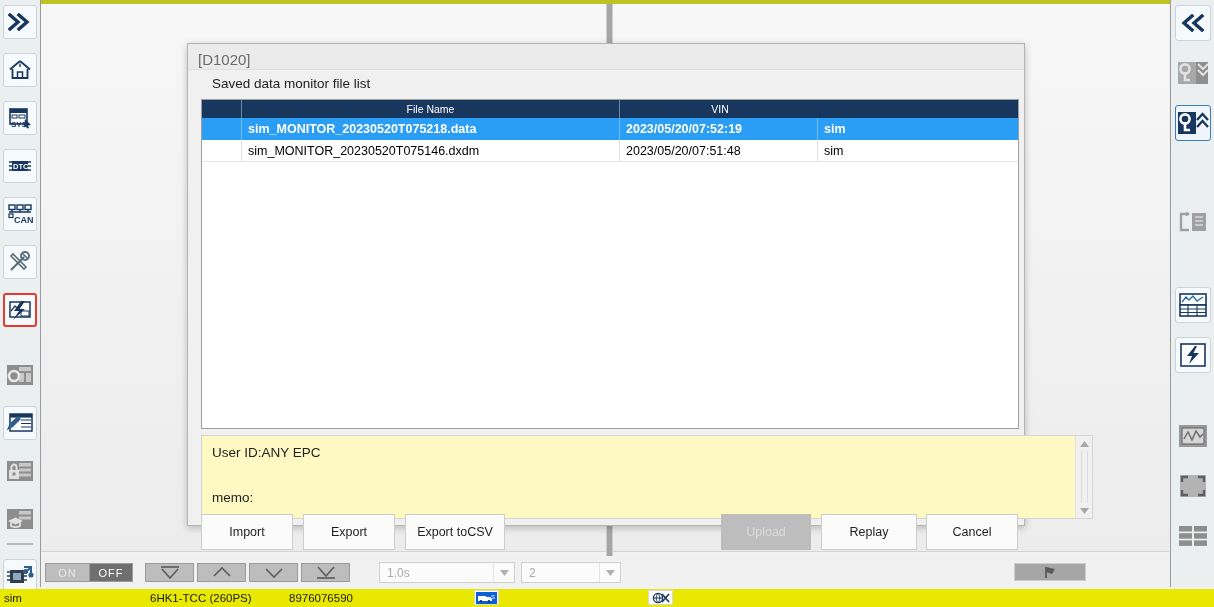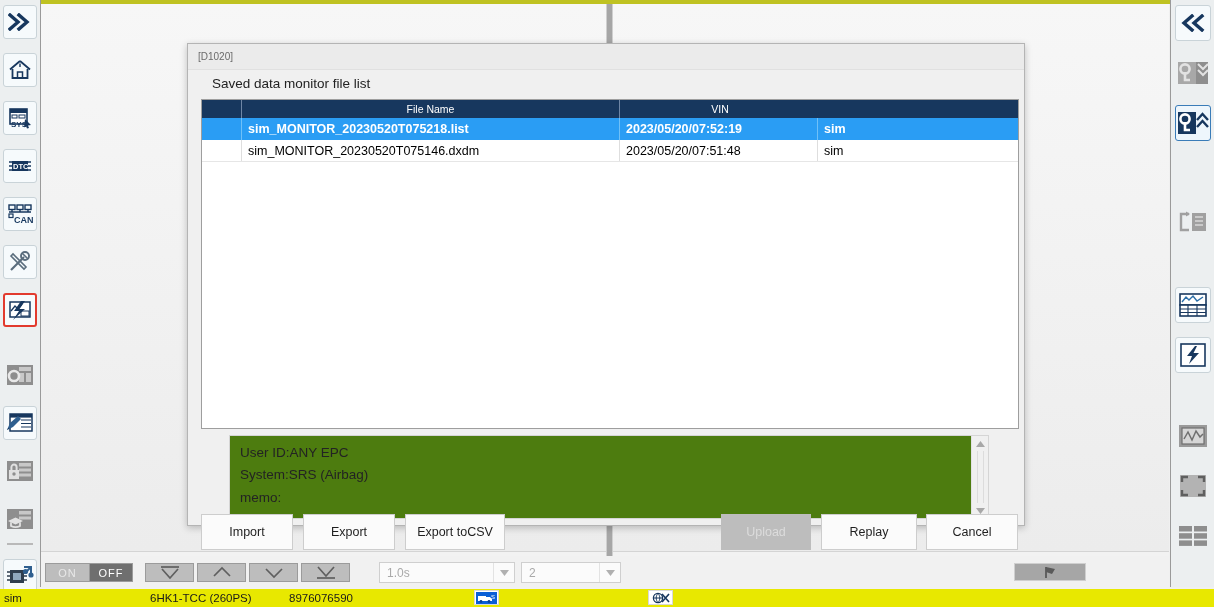--- a/index.html
+++ b/index.html
@@ -134,21 +134,21 @@
   
   .dialog {
     position: absolute; left: 187px; top: 43px; width: 838px; height: 483px;
     background: #f0f0f0;
     border: 1px solid #b4b4b4;
     box-shadow: 0 2px 7px rgba(0,0,0,.22);
   }
   .dlg-title {
     position: absolute; left: 0; top: 0; width: 836px; height: 26px;
     background: #ebebeb; border-bottom: 1px solid #e0e0e0;
-    font-size: 10px; color: #6a6a6a; padding: 7px 0 0 10px;
+    font-size: 15px; color: #6a6a6a; padding: 7px 0 0 10px;
   }
   .dlg-subtitle {
     position: absolute; left: 24px; top: 32px;
     font-size: 13.5px; color: #222;
   }
   .grid-wrap {
     position: absolute; left: 13px; top: 55px; width: 818px; height: 330px;
     background: #ffffff; border: 1px solid #9e9e9e;
   }
   .grid-head { display: flex; height: 18px; background: #17375e; }
@@ -168,22 +168,22 @@
     font-size: 12.5px; line-height: 22px; padding-left: 6px;
     border-right: 1px solid #dedede; overflow: hidden; white-space: nowrap;
   }
   .gc.c0 { width: 40px; padding-left: 0; }
   .gc.c1 { width: 378px; }
   .gc.c2 { width: 198px; }
   .gc.c3 { width: 200px; border-right: none; }
   .grow.sel .gc { border-right-color: #6fc0f8; color: #ffffff; }
 
   .memo-wrap {
-    position: absolute; left: 13px; top: 391px; width: 760px; height: 84px;
-    background: #4d7c0f; border: 1px solid #d5d5d5; margin-left: 28px;
+    position: absolute; left: 13px; top: 391px; width: 892px; height: 84px;
+    background: #fef9c3; border: 1px solid #d5d5d5;
   }
   .memo-lines {
     position: absolute; left: 10px; top: 6px; width: 770px;
     font-size: 13.5px; color: #232323; line-height: 22.5px;
   }
   .memo-scroll {
     position: absolute; right: 0; top: 0; width: 17px; height: 82px;
     background: #f0f0f0; border-left: 1px solid #e2e2e2;
   }
   .sb-arrow {
@@ -534,36 +534,35 @@
 
     <div class="grid-wrap">
       <div class="grid-head">
         <div class="gh c0"></div>
         <div class="gh c1">File Name</div>
         <div class="gh c3">VIN</div>
       </div>
 
       <div class="grow sel">
         <div class="gc c0"></div>
-        <div class="gc c1">sim_MONITOR_20230520T075218.list</div>
+        <div class="gc c1">sim_MONITOR_20230520T075218.data</div>
         <div class="gc c2">2023/05/20/07:52:19</div>
         <div class="gc c3">sim</div>
       </div>
 
       <div class="grow alt">
         <div class="gc c0"></div>
         <div class="gc c1">sim_MONITOR_20230520T075146.dxdm</div>
         <div class="gc c2">2023/05/20/07:51:48</div>
         <div class="gc c3">sim</div>
       </div>
     </div>
 
     <div class="memo-wrap">
       <div class="memo-lines" style="top:6px;">User ID:ANY EPC</div>
-      <div class="memo-lines" style="top:28px;">System:SRS (Airbag)</div>
       <div class="memo-lines" style="top:51px;">memo:</div>
 
       <div class="memo-scroll">
         <div class="sb-arrow">
           <svg width="9" height="6" viewBox="0 0 9 6">
               <path d="M4.5 0 L9 6 L0 6 Z" fill="#a8a8a8"></path>
             </svg>
         </div>
         <div class="sb-track"></div>
         <div class="sb-arrow" style="position:absolute;bottom:0;">

